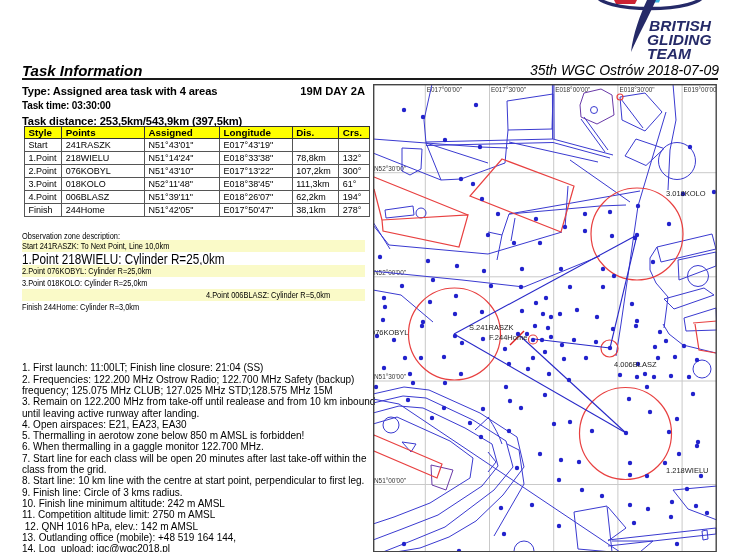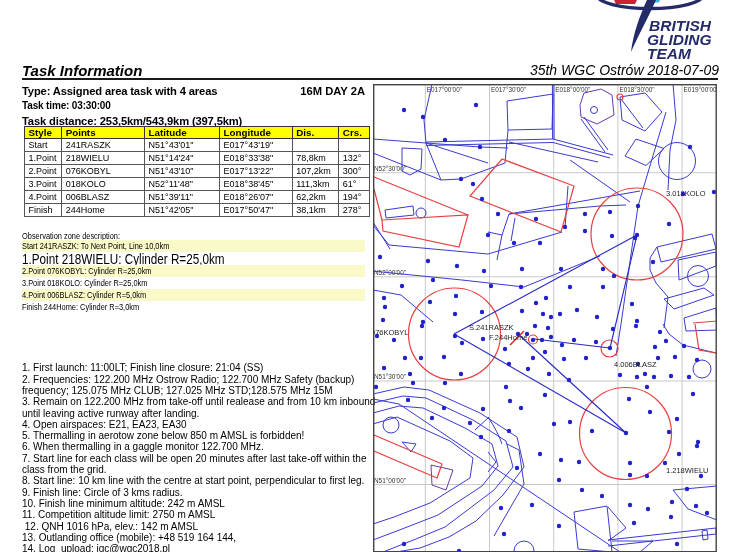--- a/index.html
+++ b/index.html
@@ -4,29 +4,29 @@
 body{width:730px;height:552px;position:relative;font-family:"Liberation Sans",sans-serif;background:#fff;overflow:hidden;color:#000}
 table{border-collapse:collapse;table-layout:fixed}
 td{border:1px solid #555;font-size:9px;padding:0 0 0 3.5px;height:13.05px;white-space:nowrap;overflow:hidden}
 tr.hd td{background:#ffff00;font-weight:bold;font-size:9.8px;height:11px;border-color:#333}
 </style></head>
 <body>
 <div style="position:absolute;left:22px;top:61.8px;font-size:15px;font-weight:bold;font-style:italic;">Task Information</div>
 <div style="position:absolute;right:11px;top:61.6px;font-size:14px;font-style:italic;">35th WGC Ostrów 2018-07-09</div>
 <div style="position:absolute;left:22px;top:78px;width:696px;height:2px;background:#1a1a1a;"></div>
 <div style="position:absolute;left:22px;top:85px;font-size:11.2px;letter-spacing:-0.15px;font-weight:bold;">Type: Assigned area task with 4 areas</div>
-<div style="position:absolute;left:24px;top:85px;width:341px;text-align:right;font-size:11.2px;font-weight:bold;">16M DAY 2A</div>
+<div style="position:absolute;left:24px;top:85px;width:341px;text-align:right;font-size:11.2px;font-weight:bold;">19M DAY 2A</div>
 <div style="position:absolute;left:22px;top:100px;font-size:10px;letter-spacing:-0.15px;font-weight:bold;">Task time: 03:30:00</div>
 <div style="position:absolute;left:22px;top:115.4px;font-size:11.2px;letter-spacing:-0.15px;font-weight:bold;">Task distance: 253,5km/543,9km (397,5km)</div>
 <table style="position:absolute;left:24px;top:125.6px;width:346px;border:1.5px solid #333;">
 <tbody>
       <tr class="hd">
         <td style="width:36px;">Style</td>
         <td style="width:80.3px;">Points</td>
-        <td style="width:72.7px;">Latitude</td>
+        <td style="width:72.7px;">Assigned</td>
         <td style="width:70.5px;">Longitude</td>
         <td style="width:45.1px;">Dis.</td>
         <td style="width:29.7px;">Crs.</td>
       </tr>
 <tr>
         <td>Start</td>
         <td>241RASZK</td>
         <td>N51°43'01"</td>
         <td>E017°43'19"</td>
         <td></td>
@@ -72,21 +72,21 @@
         <td>38,1km</td>
         <td>278°</td>
       </tr>
 </tbody>
   </table>
 <div style="position:absolute;left:22px;top:229.5px;font-size:9.5px;"><span style="display:inline-block;transform:scaleX(0.78);transform-origin:0 0;white-space:nowrap;">Observation zone description:</span></div>
 <div style="position:absolute;left:22px;top:240.3px;width:343px;height:12.2px;background:#fafac8;font-size:9.5px;line-height:12.2px;white-space:nowrap;"><span style="display:inline-block;transform:scaleX(0.78);transform-origin:0 0;white-space:nowrap;">Start 241RASZK: To Next Point, Line 10,0km</span></div>
 <div style="position:absolute;left:22px;top:252.5px;width:343px;height:12.2px;font-size:15px;line-height:12.2px;white-space:nowrap;"><span style="display:inline-block;transform:scaleX(0.78);transform-origin:0 0;white-space:nowrap;">1.Point 218WIELU: Cylinder R=25,0km</span></div>
 <div style="position:absolute;left:22px;top:264.7px;width:343px;height:12.2px;background:#fafac8;font-size:9.5px;line-height:12.2px;white-space:nowrap;"><span style="display:inline-block;transform:scaleX(0.78);transform-origin:0 0;white-space:nowrap;">2.Point 076KOBYL: Cylinder R=25,0km</span></div>
 <div style="position:absolute;left:22px;top:276.9px;width:343px;height:12.2px;font-size:9.5px;line-height:12.2px;white-space:nowrap;"><span style="display:inline-block;transform:scaleX(0.78);transform-origin:0 0;white-space:nowrap;">3.Point 018KOLO: Cylinder R=25,0km</span></div>
-<div style="position:absolute;left:22px;top:289.1px;width:343px;height:12.2px;background:#fafac8;font-size:9.5px;line-height:12.2px;white-space:nowrap;"><span style="display:inline-block;transform:scaleX(0.78);transform-origin:0 0;white-space:nowrap;">4.Point 006BLASZ: Cylinder R=5,0km</span></div>
+<div style="position:absolute;left:22px;top:289.1px;width:343px;height:12.2px;background:#fafac8;font-size:9.5px;line-height:12.2px;white-space:nowrap;text-align:right;"><span style="display:inline-block;transform:scaleX(0.78);transform-origin:0 0;white-space:nowrap;">4.Point 006BLASZ: Cylinder R=5,0km</span></div>
 <div style="position:absolute;left:22px;top:301.3px;width:343px;height:12.2px;font-size:9.5px;line-height:12.2px;white-space:nowrap;"><span style="display:inline-block;transform:scaleX(0.78);transform-origin:0 0;white-space:nowrap;">Finish 244Home: Cylinder R=3,0km</span></div>
 <div style="position:absolute;left:22px;top:362.3px;font-size:10px;line-height:11.3px;white-space:nowrap;">1. First launch: 11:00LT; Finish line closure: 21:04 (SS)</div>
 <div style="position:absolute;left:22px;top:373.6px;font-size:10px;line-height:11.3px;white-space:nowrap;">2. Frequencies: 122.200 MHz Ostrow Radio; 122.700 MHz Safety (backup)</div>
 <div style="position:absolute;left:22px;top:384.9px;font-size:10px;line-height:11.3px;white-space:nowrap;">frequency; 125.075 MHz CLUB; 127.025 MHz STD;128.575 MHz 15M</div>
 <div style="position:absolute;left:22px;top:396.2px;font-size:10px;line-height:11.3px;white-space:nowrap;">3. Remain on 122.200 MHz from take-off until realease and from 10 km inbound</div>
 <div style="position:absolute;left:22px;top:407.5px;font-size:10px;line-height:11.3px;white-space:nowrap;">until leaving active runway after landing.</div>
 <div style="position:absolute;left:22px;top:418.8px;font-size:10px;line-height:11.3px;white-space:nowrap;">4. Open airspaces: E21, EA23, EA30</div>
 <div style="position:absolute;left:22px;top:430.1px;font-size:10px;line-height:11.3px;white-space:nowrap;">5. Thermalling in aerotow zone below 850 m AMSL is forbidden!</div>
 <div style="position:absolute;left:22px;top:441.4px;font-size:10px;line-height:11.3px;white-space:nowrap;">6. When thermalling in a gaggle monitor 122.700 MHz.</div>
 <div style="position:absolute;left:22px;top:452.7px;font-size:10px;line-height:11.3px;white-space:nowrap;">7. Start line for each class will be open 20 minutes after last take-off within the</div>

